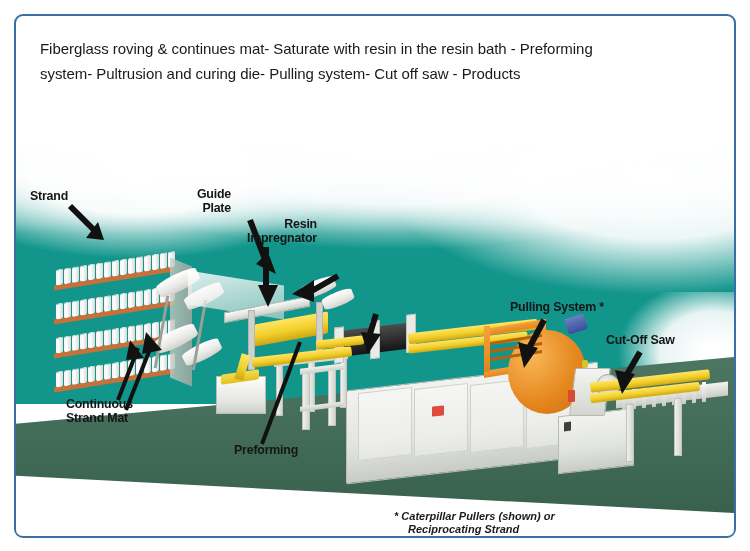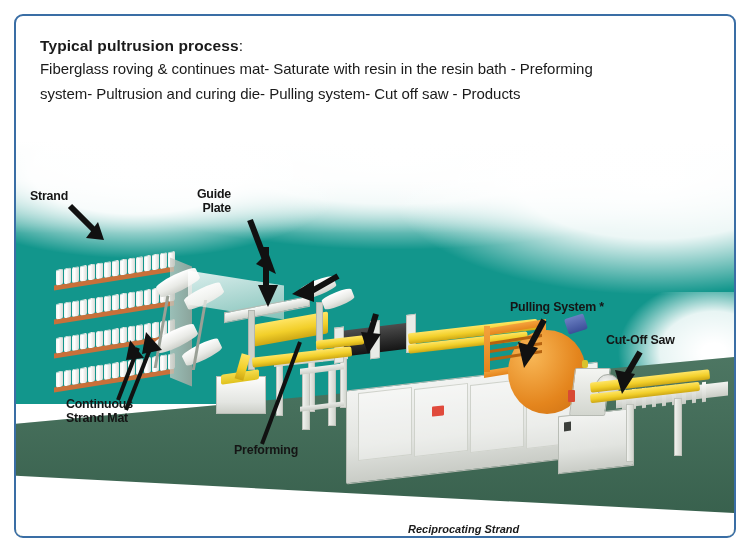--- a/index.html
+++ b/index.html
@@ -73,21 +73,20 @@
   .die{position:absolute;background:linear-gradient(to bottom,#4d4d4d,#2b2b2b 60%,#151515);}
   .orange{position:absolute;background:linear-gradient(to bottom,#f4a23c,#e4851d);}
   .roller{position:absolute;width:4px;background:linear-gradient(to bottom,#fbfbfa,#c8cbc4);}
 </style>
 </head>
 <body>
 
 <div id="card">
 
   <div id="header">
-    <div id="title"><span>Typical pultrusion process</span><span class="colon">:</span></div>
     <div class="desc">Fiberglass roving &amp; continues mat- Saturate with resin in the resin bath - Preforming</div>
     <div class="desc">system- Pultrusion and curing die- Pulling system- Cut off saw - Products</div>
   </div>
 
   <div id="stage">
 
     <div id="teal"></div>
     <div id="tealfade"></div>
     <div id="tealRight"></div>
     <div id="whitefloor"></div>
@@ -286,20 +285,22 @@
 
     <div class="lbl c" style="left:157px;top:46px;width:58px;">Guide
 Plate</div>
     <div class="arrow" style="left:228px;top:76px;">
       <svg width="34" height="68" viewBox="0 0 34 68">
         <path d="M6 2 L22 44" stroke="#111" stroke-width="6"></path>
         <path d="M12 46 L32 56 L24 34 Z" fill="#111"></path>
       </svg>
     </div>
 
+    <div class="lbl c" style="left:207px;top:76px;width:94px;">Resin
+Impregnator</div>
     <div class="arrow" style="left:241px;top:105px;">
       <svg width="22" height="62" viewBox="0 0 22 62">
         <path d="M9 0 L9 40" stroke="#111" stroke-width="6"></path>
         <path d="M1 38 L21 38 L11 60 Z" fill="#111"></path>
       </svg>
     </div>
 
     <div class="arrow" style="left:272px;top:130px;">
       <svg width="52" height="34" viewBox="0 0 52 34">
         <path d="M50 4 L22 20" stroke="#111" stroke-width="6"></path>
@@ -345,16 +346,17 @@
       </svg>
     </div>
 
     <div class="lbl" style="left:218px;top:302px;">Preforming</div>
     <div class="arrow" style="left:236px;top:198px;">
       <svg width="54" height="106" viewBox="0 0 54 106">
         <path d="M10 104 L48 2" stroke="#111" stroke-width="4"></path>
       </svg>
     </div>
 
+    <div class="note" style="left:378px;top:368px;">* Caterpillar Pullers (shown) or</div>
     <div class="note" style="left:392px;top:381px;">Reciprocating Strand</div>
 
   </div>
 </div>
 
 </body></html>

